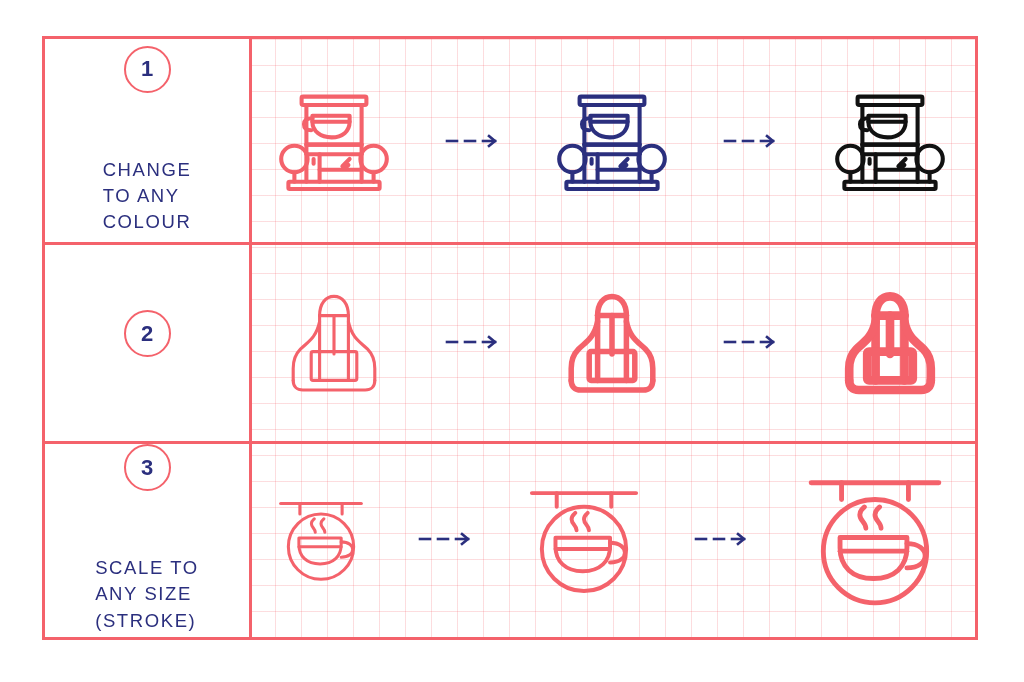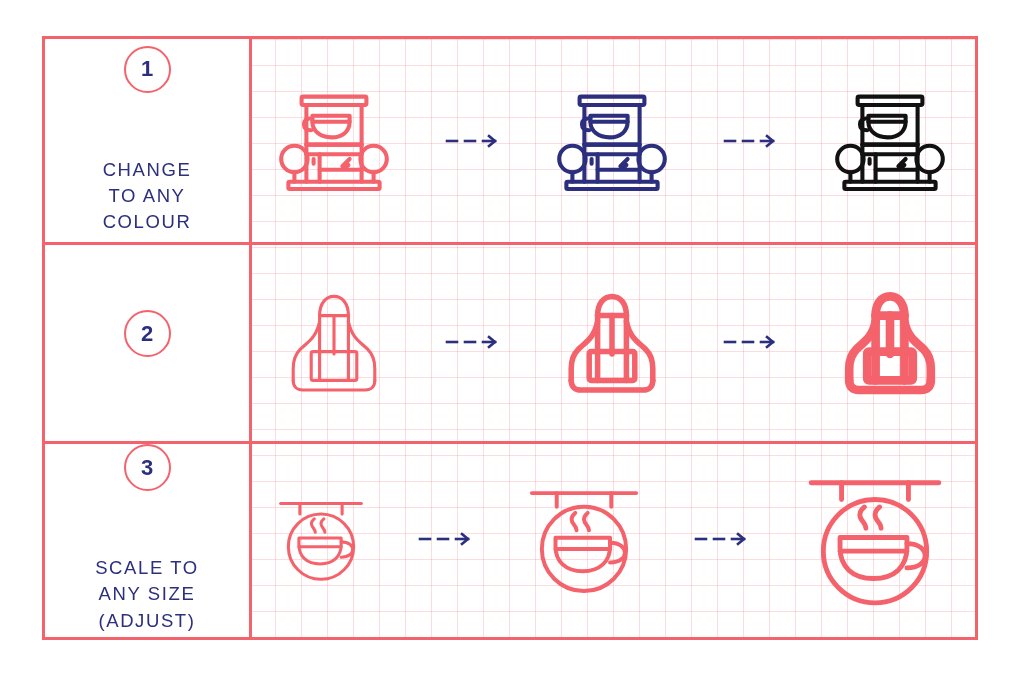--- a/index.html
+++ b/index.html
@@ -64,21 +64,21 @@
     letter-spacing:0;
     margin-bottom:16px;
     box-sizing:border-box;
   }
   .caption{
     color:#2b2f7e;
     font-size:18.5px;
     font-weight:normal;
     letter-spacing:1.6px;
     line-height:1.42;
-    text-align:center;
+    text-align:left;
     white-space:pre-line;
     margin-top:48px;
   }
 
   
   .iconrow{
     position:absolute;
     left:204px;right:0;
     display:flex;align-items:center;justify-content:space-around;
   }
@@ -119,21 +119,21 @@
           <span>2</span>
         </div>
       </div>
 
       <div class="labelcell c3">
         <div class="numcircle">
           <span>3</span>
         </div>
         <div class="caption">SCALE TO
 ANY SIZE
-(ADJUST)</div>
+(STROKE)</div>
       </div>
 
     </div>
 
     <div class="iconrow r1">
       <div class="slot" style="width: 120px; height: 120px;">
     <svg class="svgicon" viewBox="0 0 100 100" width="100%" height="100%" fill="none" stroke="#f4626b" stroke-width="3.4" stroke-linecap="round" stroke-linejoin="round">
 
       <rect x="23" y="13" rx="1.2" width="54" height="7"></rect>
 

